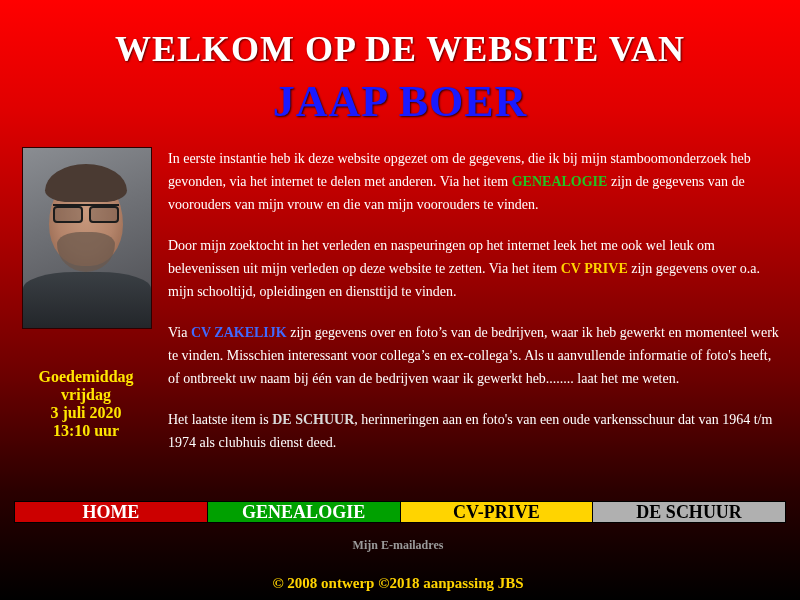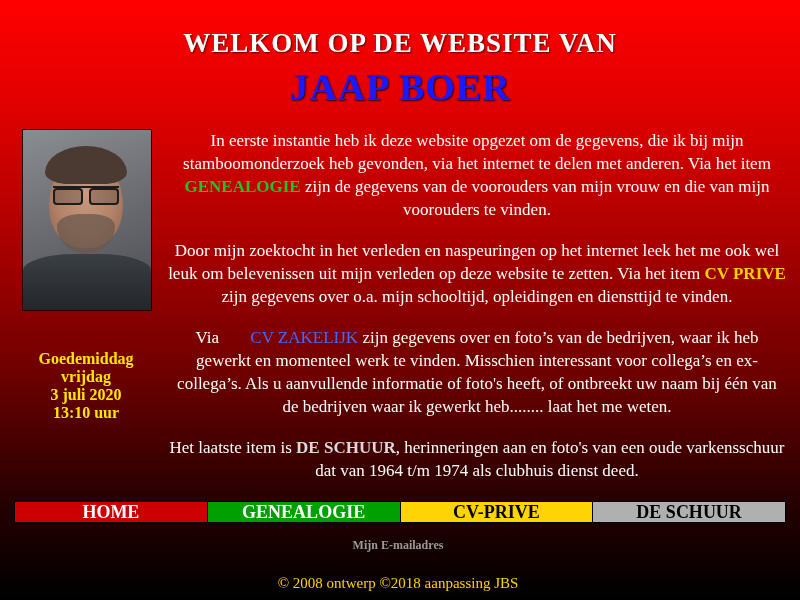--- a/index.html
+++ b/index.html
@@ -20,29 +20,29 @@
     background: linear-gradient(to bottom, #ff0000 0%, #e00000 18%, #b00000 38%, #6e0000 62%, #2a0000 82%, #000000 100%);
   }
   
   .header {
     padding-top: 28px;
     text-align: center;
   }
   .header .line1 {
     font-family: "Liberation Serif", serif;
     font-weight: bold;
-    font-size: 27px;
+    font-size: 36px;
     color: #ffffff;
     letter-spacing: 1px;
     text-shadow: 1px 1px 2px #550000;
   }
   .header .line2 {
     font-family: "Liberation Serif", serif;
     font-weight: bold;
-    font-size: 38px;
+    font-size: 44px;
     color: #1a1aff;
     letter-spacing: 1px;
     margin-top: 6px;
     text-shadow: 1px 1px 2px #330000;
   }
   
   .content {
     position: relative;
     margin-top: 20px;
     height: 360px;
@@ -123,29 +123,29 @@
   }
   .right-col {
     position: absolute;
     left: 168px;
     top: 0;
     right: 14px;
   }
   .para {
     color: #ffffff;
     font-family: "Liberation Serif", serif;
-    font-size: 17px;
+    font-size: 14px;
     line-height: 23px;
     margin: 0 0 18px 0;
-    text-align: center;
+    text-align: left;
   }
   .para:last-child { margin-bottom: 0; }
   .hl-green  { color: #22c422; font-weight: bold; }
   .hl-yellow { color: #ffd300; font-weight: bold; }
-  .hl-blue   { color: #4169ff; font-weight: normal; margin-left: 27px; }
+  .hl-blue   { color: #4169ff; font-weight: bold; }
   .hl-grey   { color: #d9d9d9; font-weight: bold; }
   
   .navbar {
     position: absolute;
     left: 14px;
     right: 14px;
     top: 501px;
     display: flex;
     height: 20px;
     border: 1px solid #000;
@@ -179,21 +179,21 @@
     font-family: "Liberation Serif", serif;
     font-weight: bold;
     font-size: 12px;
     color: #9a9a9a;
     text-decoration: none;
     display: block;
   }
   .copyright {
     margin-top: 22px;
     font-family: "Liberation Serif", serif;
-    font-weight: normal;
+    font-weight: bold;
     font-size: 15px;
     color: #ffd300;
   }
 </style>
 </head>
 <body>
 
 <div class="page">
 
   <div class="header">

